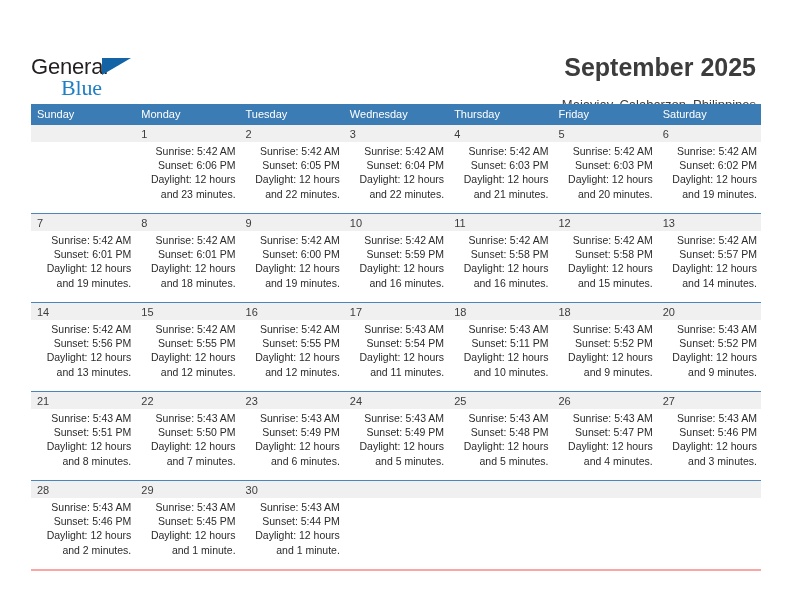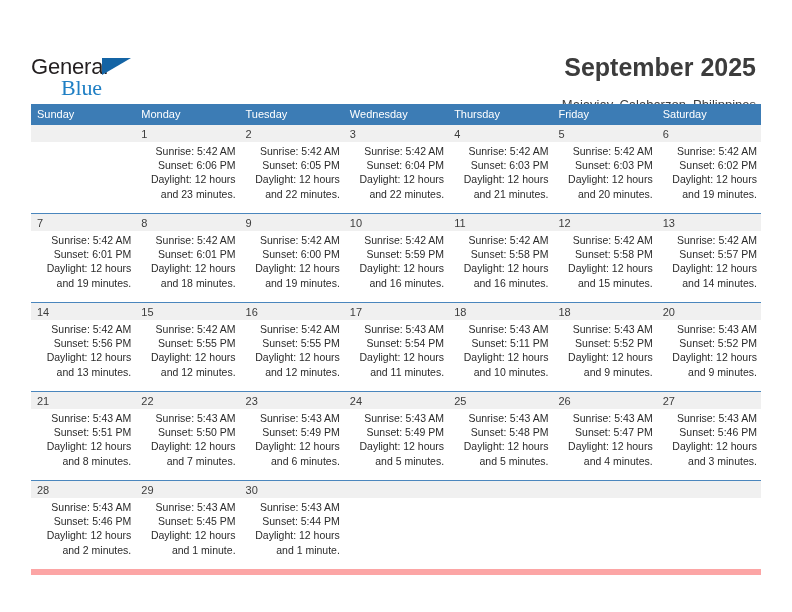--- a/index.html
+++ b/index.html
@@ -106,21 +106,21 @@
     color: #ffffff;
     line-height: 13px;
     white-space: nowrap;
     overflow: hidden;
   }
 
   .week {
     width: 730px;
     border-bottom: 1px solid #4a86bd;
   }
-  .week:last-child { border-bottom: 6px solid #fca5a5; }
+  .week:last-child { border-bottom: 2px solid #fca5a5; }
   .week-daynums {
     display: flex;
     width: 730px;
     height: 17px;
     background: #f0f0f0;
   }
   .week-body {
     display: flex;
     width: 730px;
     height: 71px;

